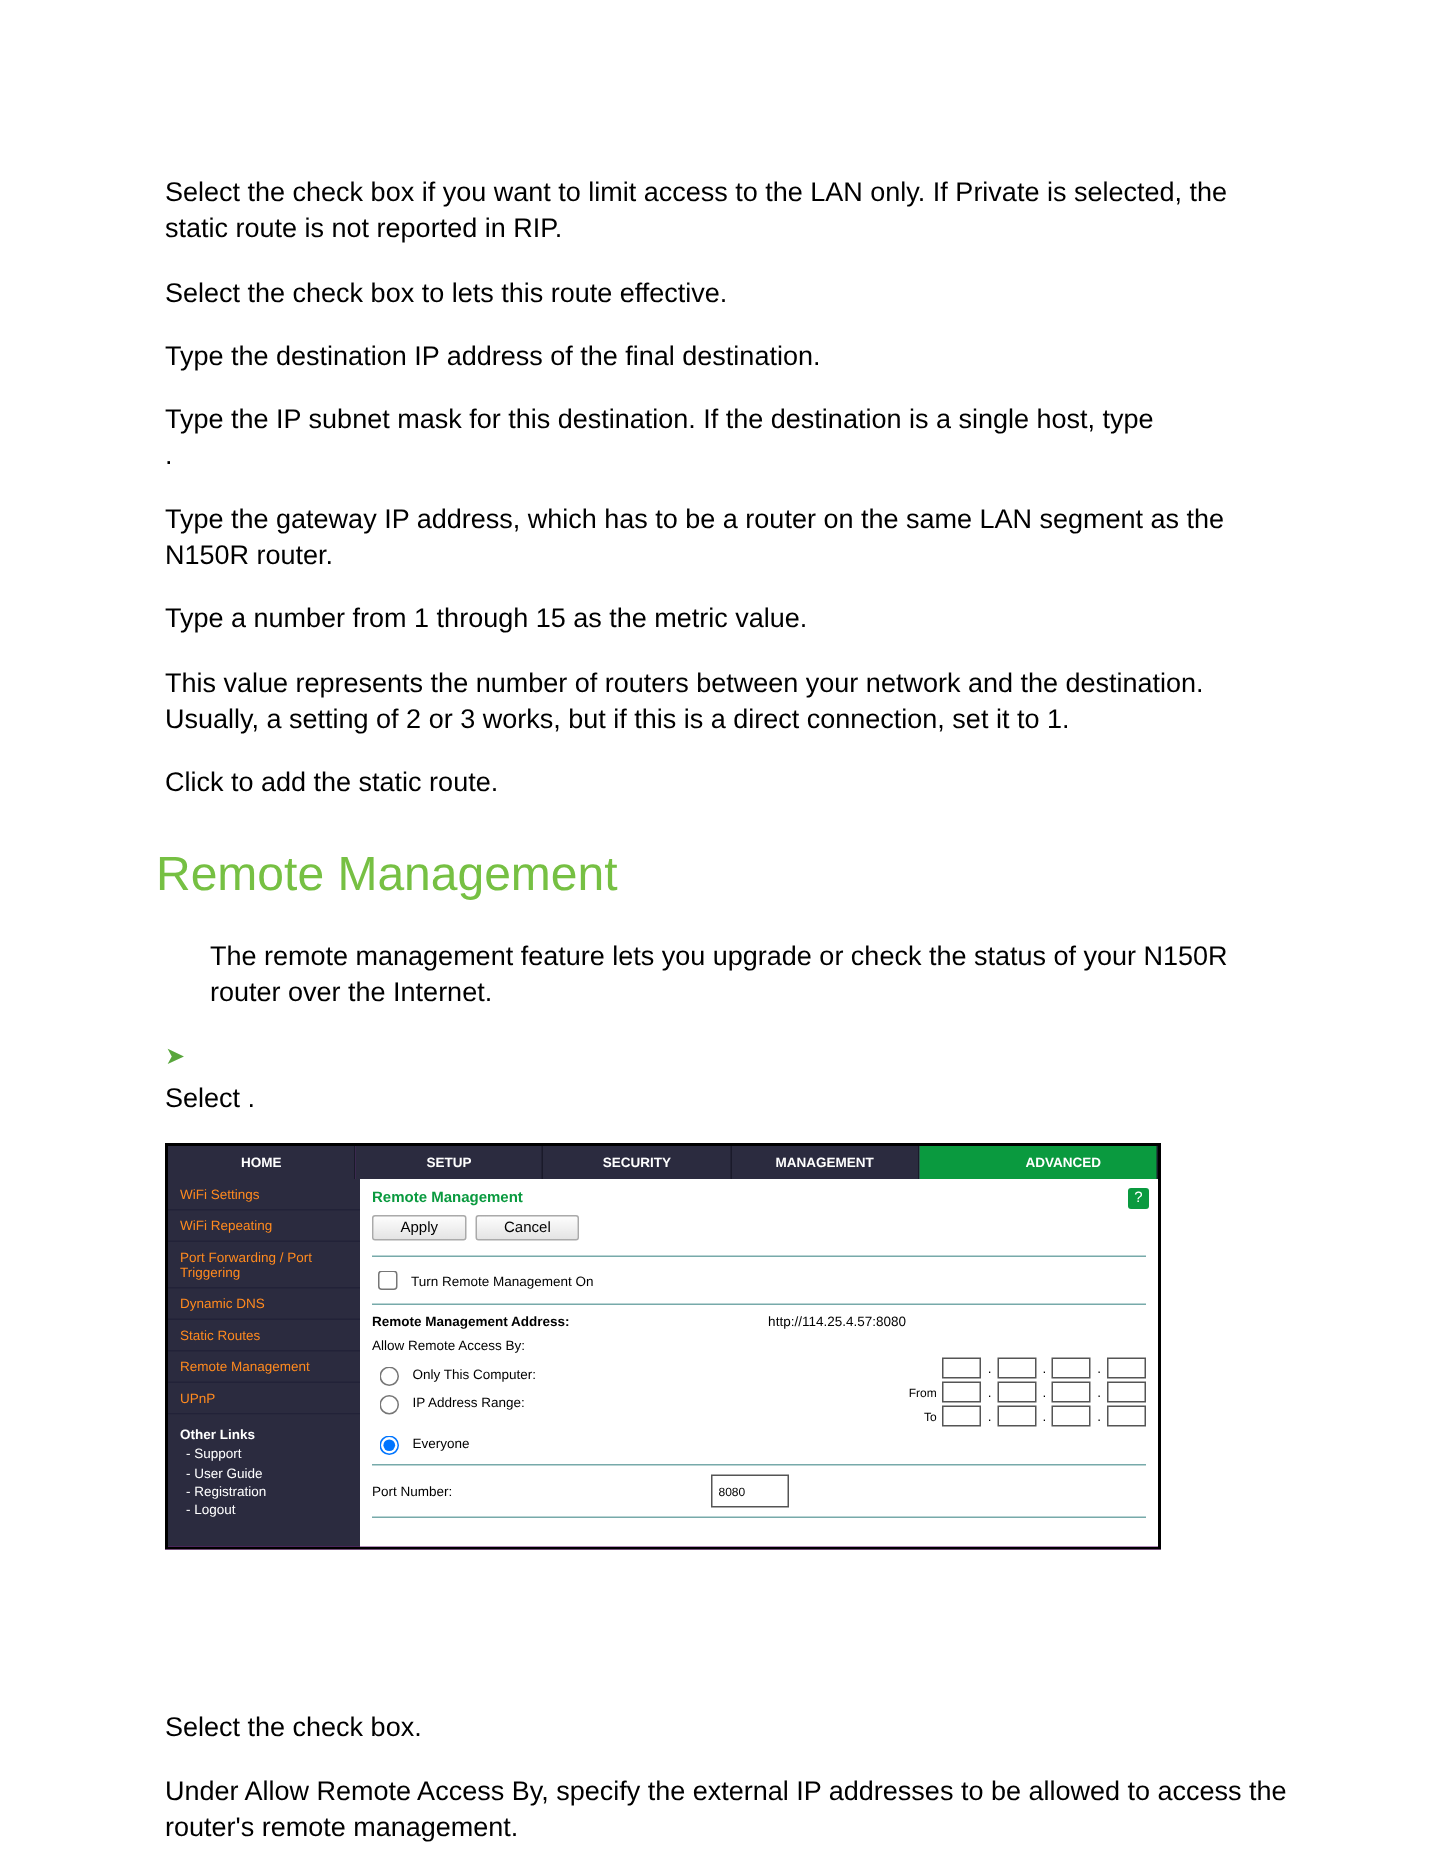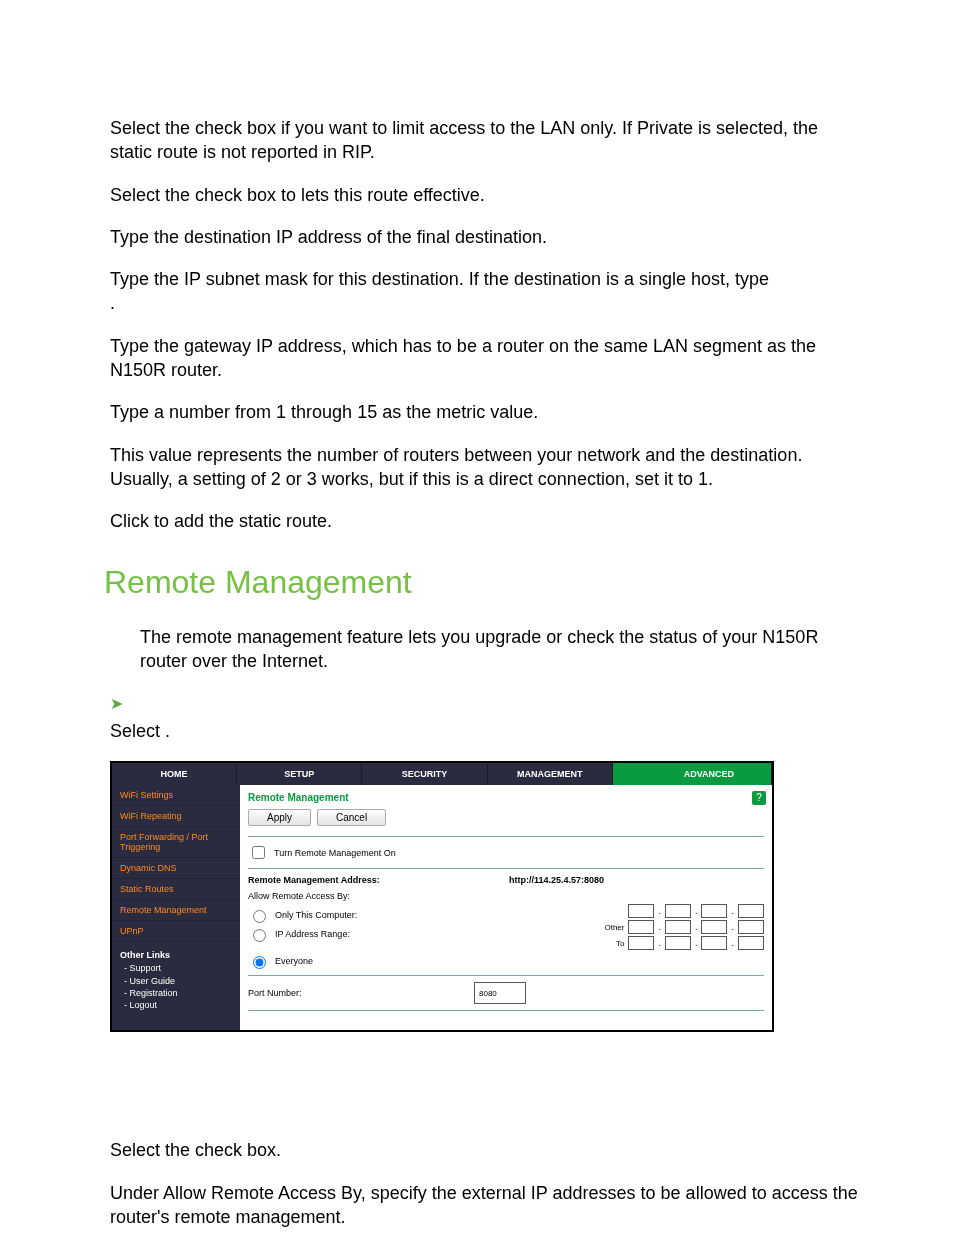--- a/index.html
+++ b/index.html
@@ -179,21 +179,21 @@
             <button class="mini-btn">Cancel</button>
           </div>
           <div class="hr"></div>
           <div class="row">
             <input type="checkbox" style="">
             <label>Turn Remote Management On</label>
           </div>
           <div class="hr"></div>
           <div class="addr-line">
             <span>Remote Management Address:</span>
-            <span style="font-weight:bold;margin-right:160px;">http://114.25.4.57:8080</span>
+            <span style="font-weight:normal;margin-right:160px;">http://114.25.4.57:8080</span>
           </div>
           <div class="bold9">Allow Remote Access By:</div>
 
           <div class="row" style="align-items:flex-start;">
             <div style="flex:1">
               <div class="row">
                 <input type="radio" name="acc" style="">
                 <label>Only This Computer:</label>
               </div>
               <div class="row">
@@ -206,21 +206,21 @@
                 <span class="ip-lbl" style="visibility:hidden">.</span>
                 <input class="ip-octet" style="">
                   <span class="dot">.</span>
                 <input class="ip-octet" style="">
                   <span class="dot">.</span>
                 <input class="ip-octet" style="">
                   <span class="dot">.</span>
                 <input class="ip-octet" style="">
               </div>
               <div class="ip-line">
-                <span class="ip-lbl">Other</span>
+                <span class="ip-lbl">From</span>
                 <input class="ip-octet" style="">
                   <span class="dot">.</span>
                 <input class="ip-octet" style="">
                   <span class="dot">.</span>
                 <input class="ip-octet" style="">
                   <span class="dot">.</span>
                 <input class="ip-octet" style="">
               </div>
               <div class="ip-line">
                 <span class="ip-lbl">To</span>

